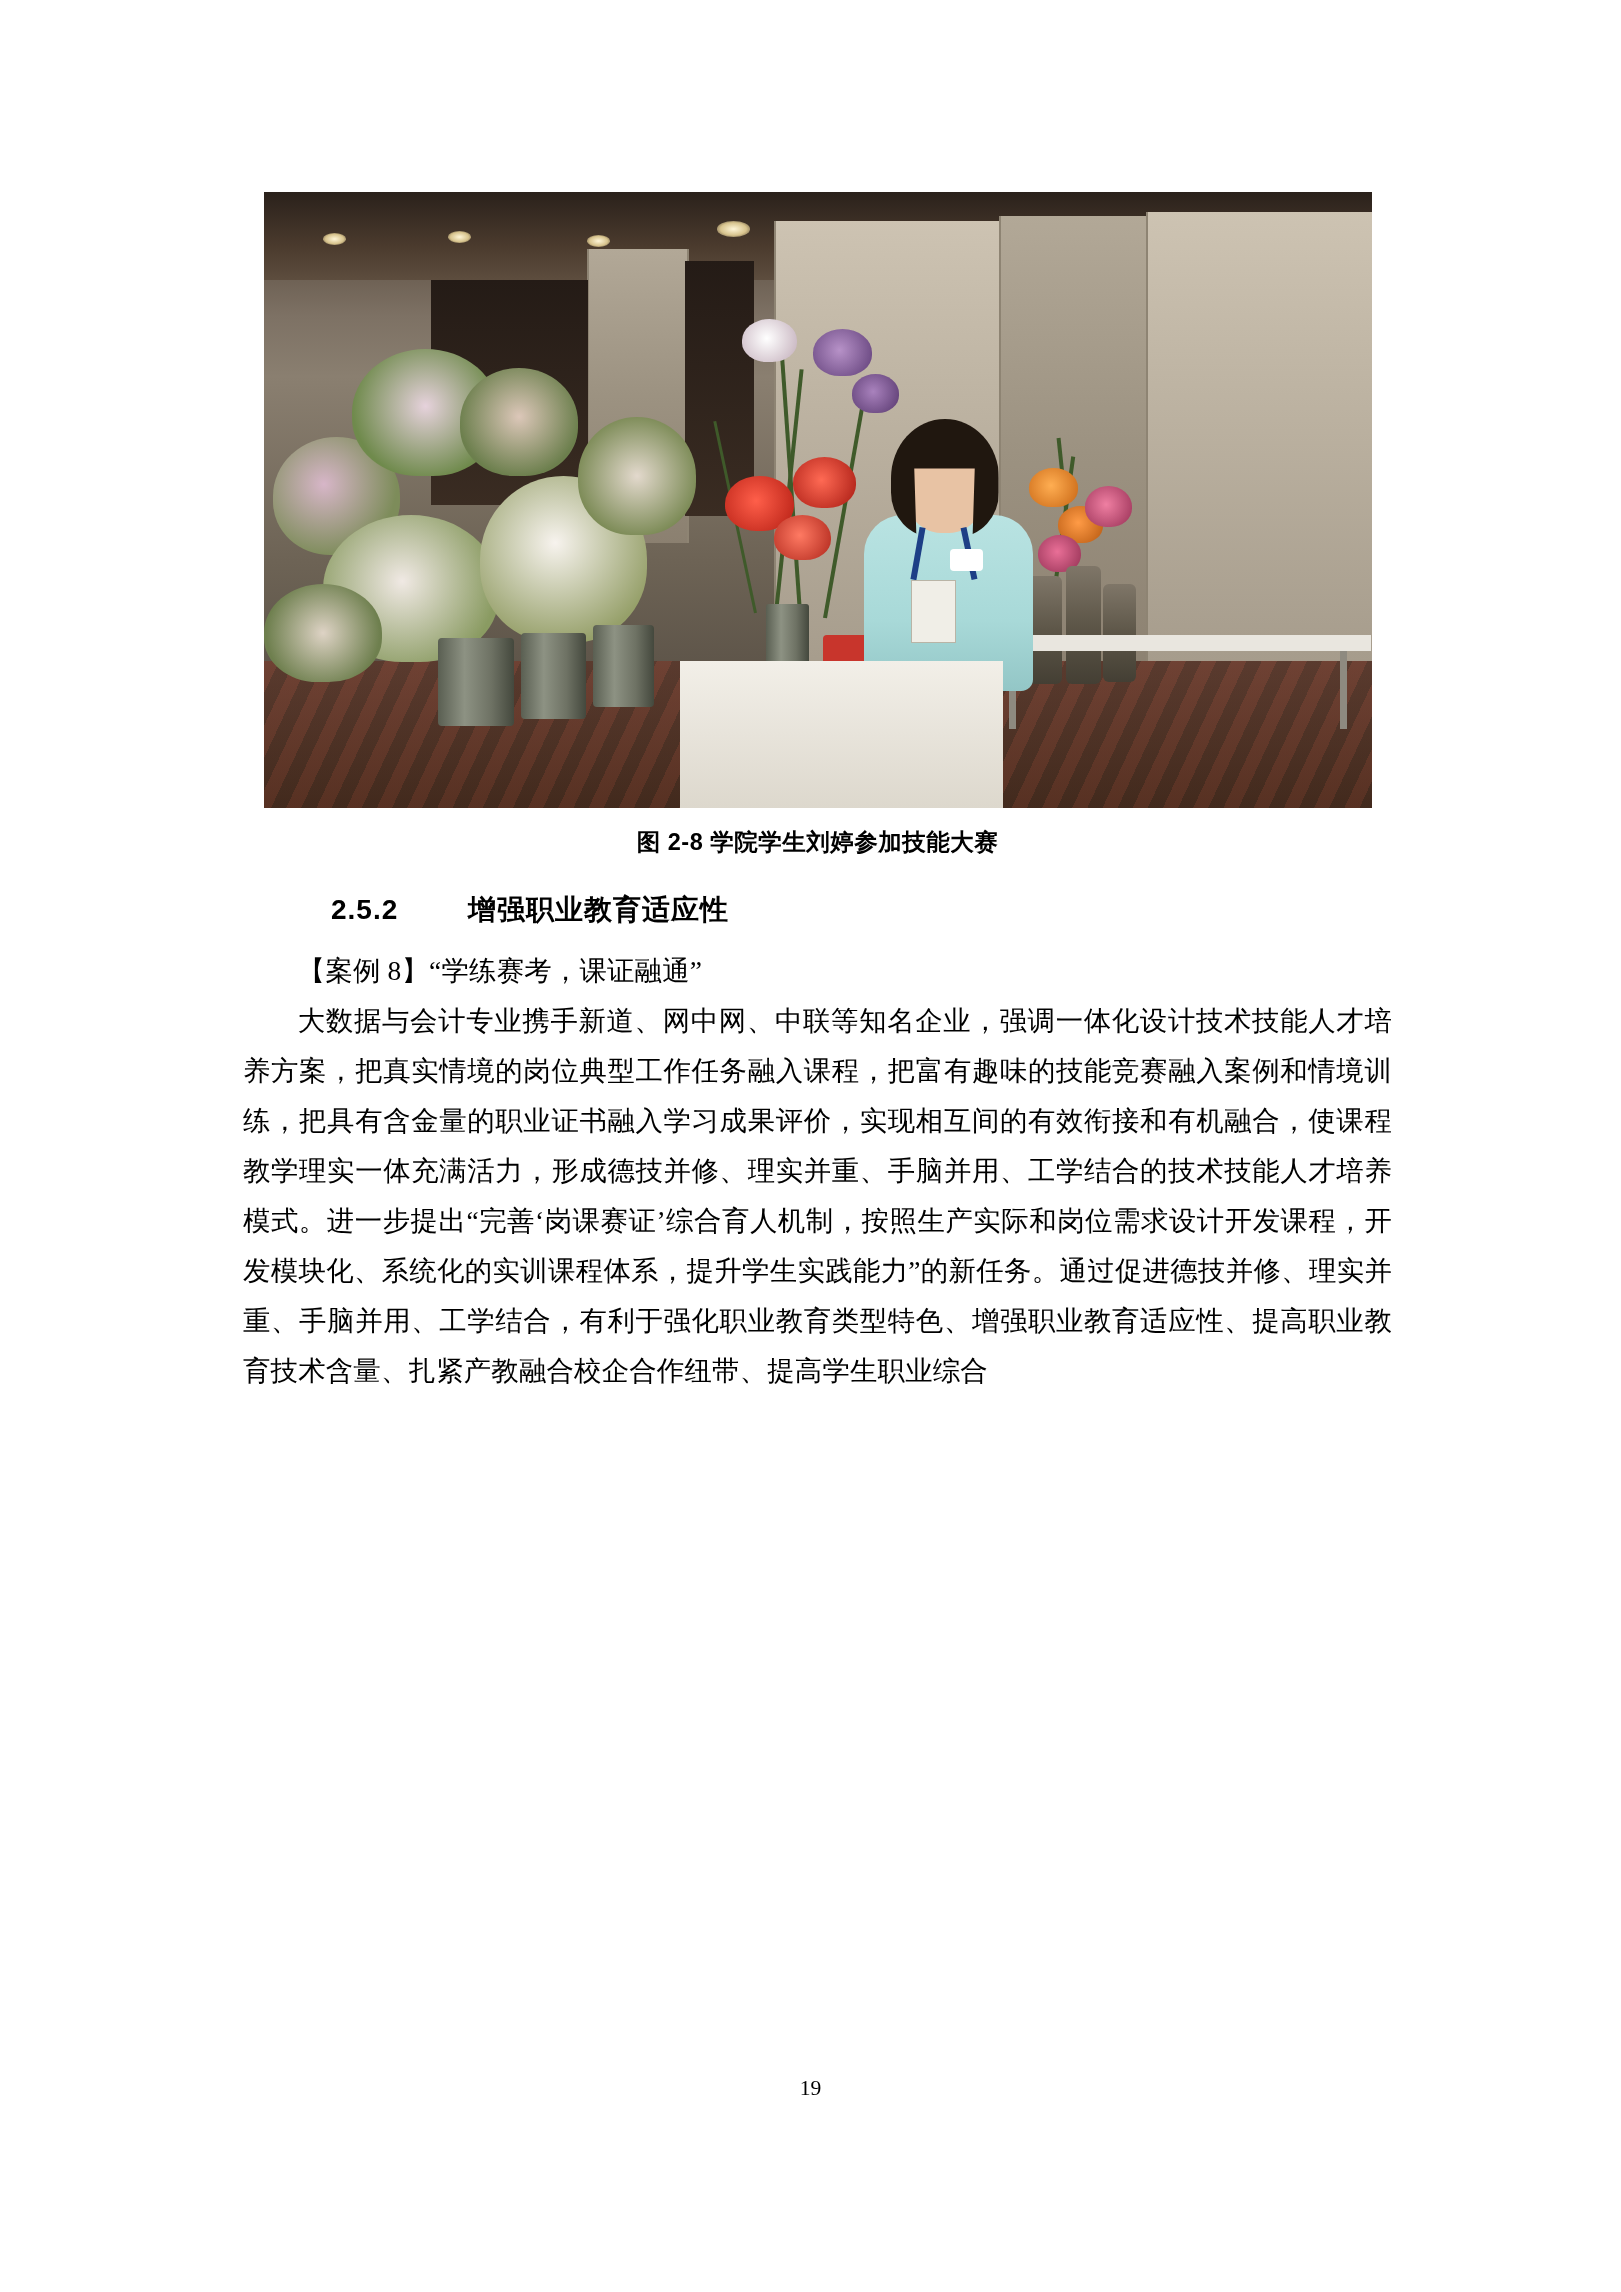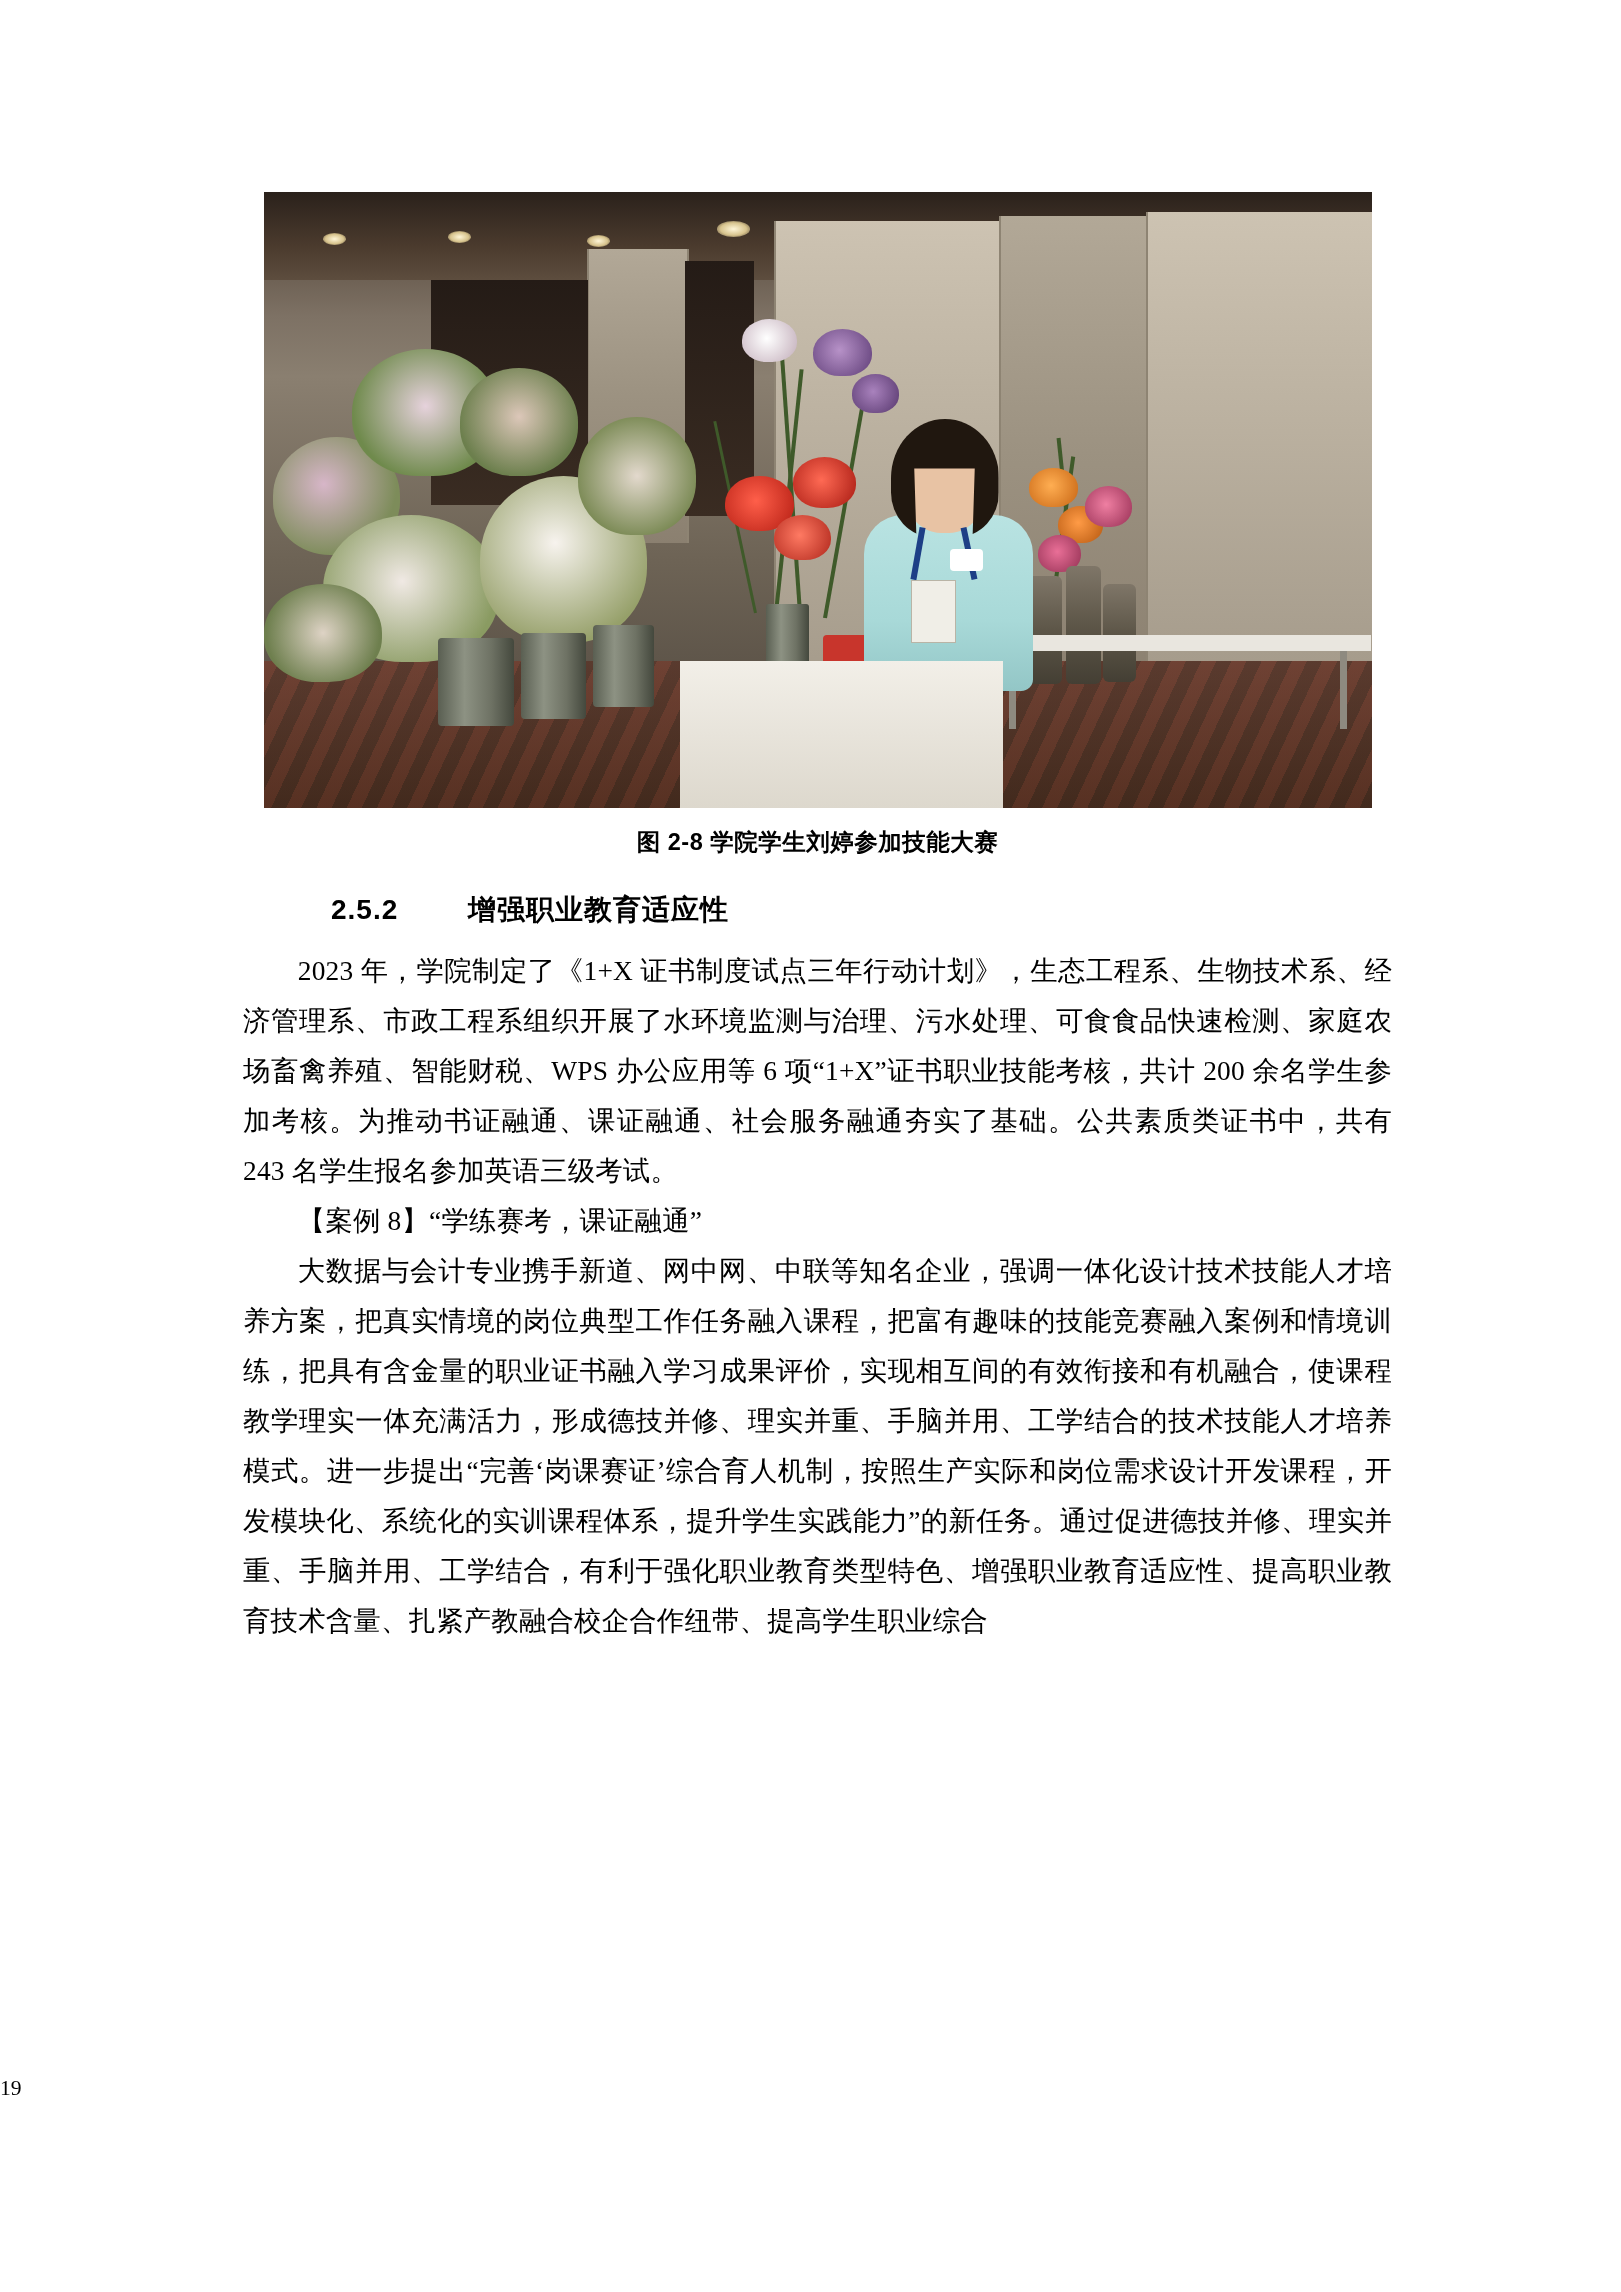--- a/index.html
+++ b/index.html
@@ -163,21 +163,21 @@
     text-justify: inter-ideograph;
     text-indent: 2em;
     letter-spacing: 0.2px;
   }
 
   .page-number {
     position: absolute;
     left: 0;
     right: 0;
     top: 2076px;
-    text-align: left;
+    text-align: center;
     font-size: 21.6px;
     font-family: "Liberation Serif", serif;
   }
 </style>
 </head>
 <body>
 
 <div class="page">
 
   <div class="content">
@@ -251,21 +251,20 @@
 
         <div class="ph-table" style="left:416px; top:469px; width:323px; height:147px; background:linear-gradient(to bottom,#f2efe8,#ddd8cd);"></div>
       </div>
       <div class="fig-caption">图 2-8 学院学生刘婷参加技能大赛</div>
     </div>
 
     <h2 class="section-heading">
       <span class="num">2.5.2</span><span>增强职业教育适应性</span>
     </h2>
 
-    <p class="body">2023 年，学院制定了《1+X 证书制度试点三年行动计划》，生态工程系、生物技术系、经济管理系、市政工程系组织开展了水环境监测与治理、污水处理、可食食品快速检测、家庭农场畜禽养殖、智能财税、WPS 办公应用等 6 项“1+X”证书职业技能考核，共计 200 余名学生参加考核。为推动书证融通、课证融通、社会服务融通夯实了基础。公共素质类证书中，共有 243 名学生报名参加英语三级考试。</p>
     <p class="body">【案例 8】“学练赛考，课证融通”</p>
     <p class="body">大数据与会计专业携手新道、网中网、中联等知名企业，强调一体化设计技术技能人才培养方案，把真实情境的岗位典型工作任务融入课程，把富有趣味的技能竞赛融入案例和情境训练，把具有含金量的职业证书融入学习成果评价，实现相互间的有效衔接和有机融合，使课程教学理实一体充满活力，形成德技并修、理实并重、手脑并用、工学结合的技术技能人才培养模式。进一步提出“完善‘岗课赛证’综合育人机制，按照生产实际和岗位需求设计开发课程，开发模块化、系统化的实训课程体系，提升学生实践能力”的新任务。通过促进德技并修、理实并重、手脑并用、工学结合，有利于强化职业教育类型特色、增强职业教育适应性、提高职业教育技术含量、扎紧产教融合校企合作纽带、提高学生职业综合</p>
 
   </div>
 
   <div class="page-number">19</div>
 </div>
 
 
 </body></html>

